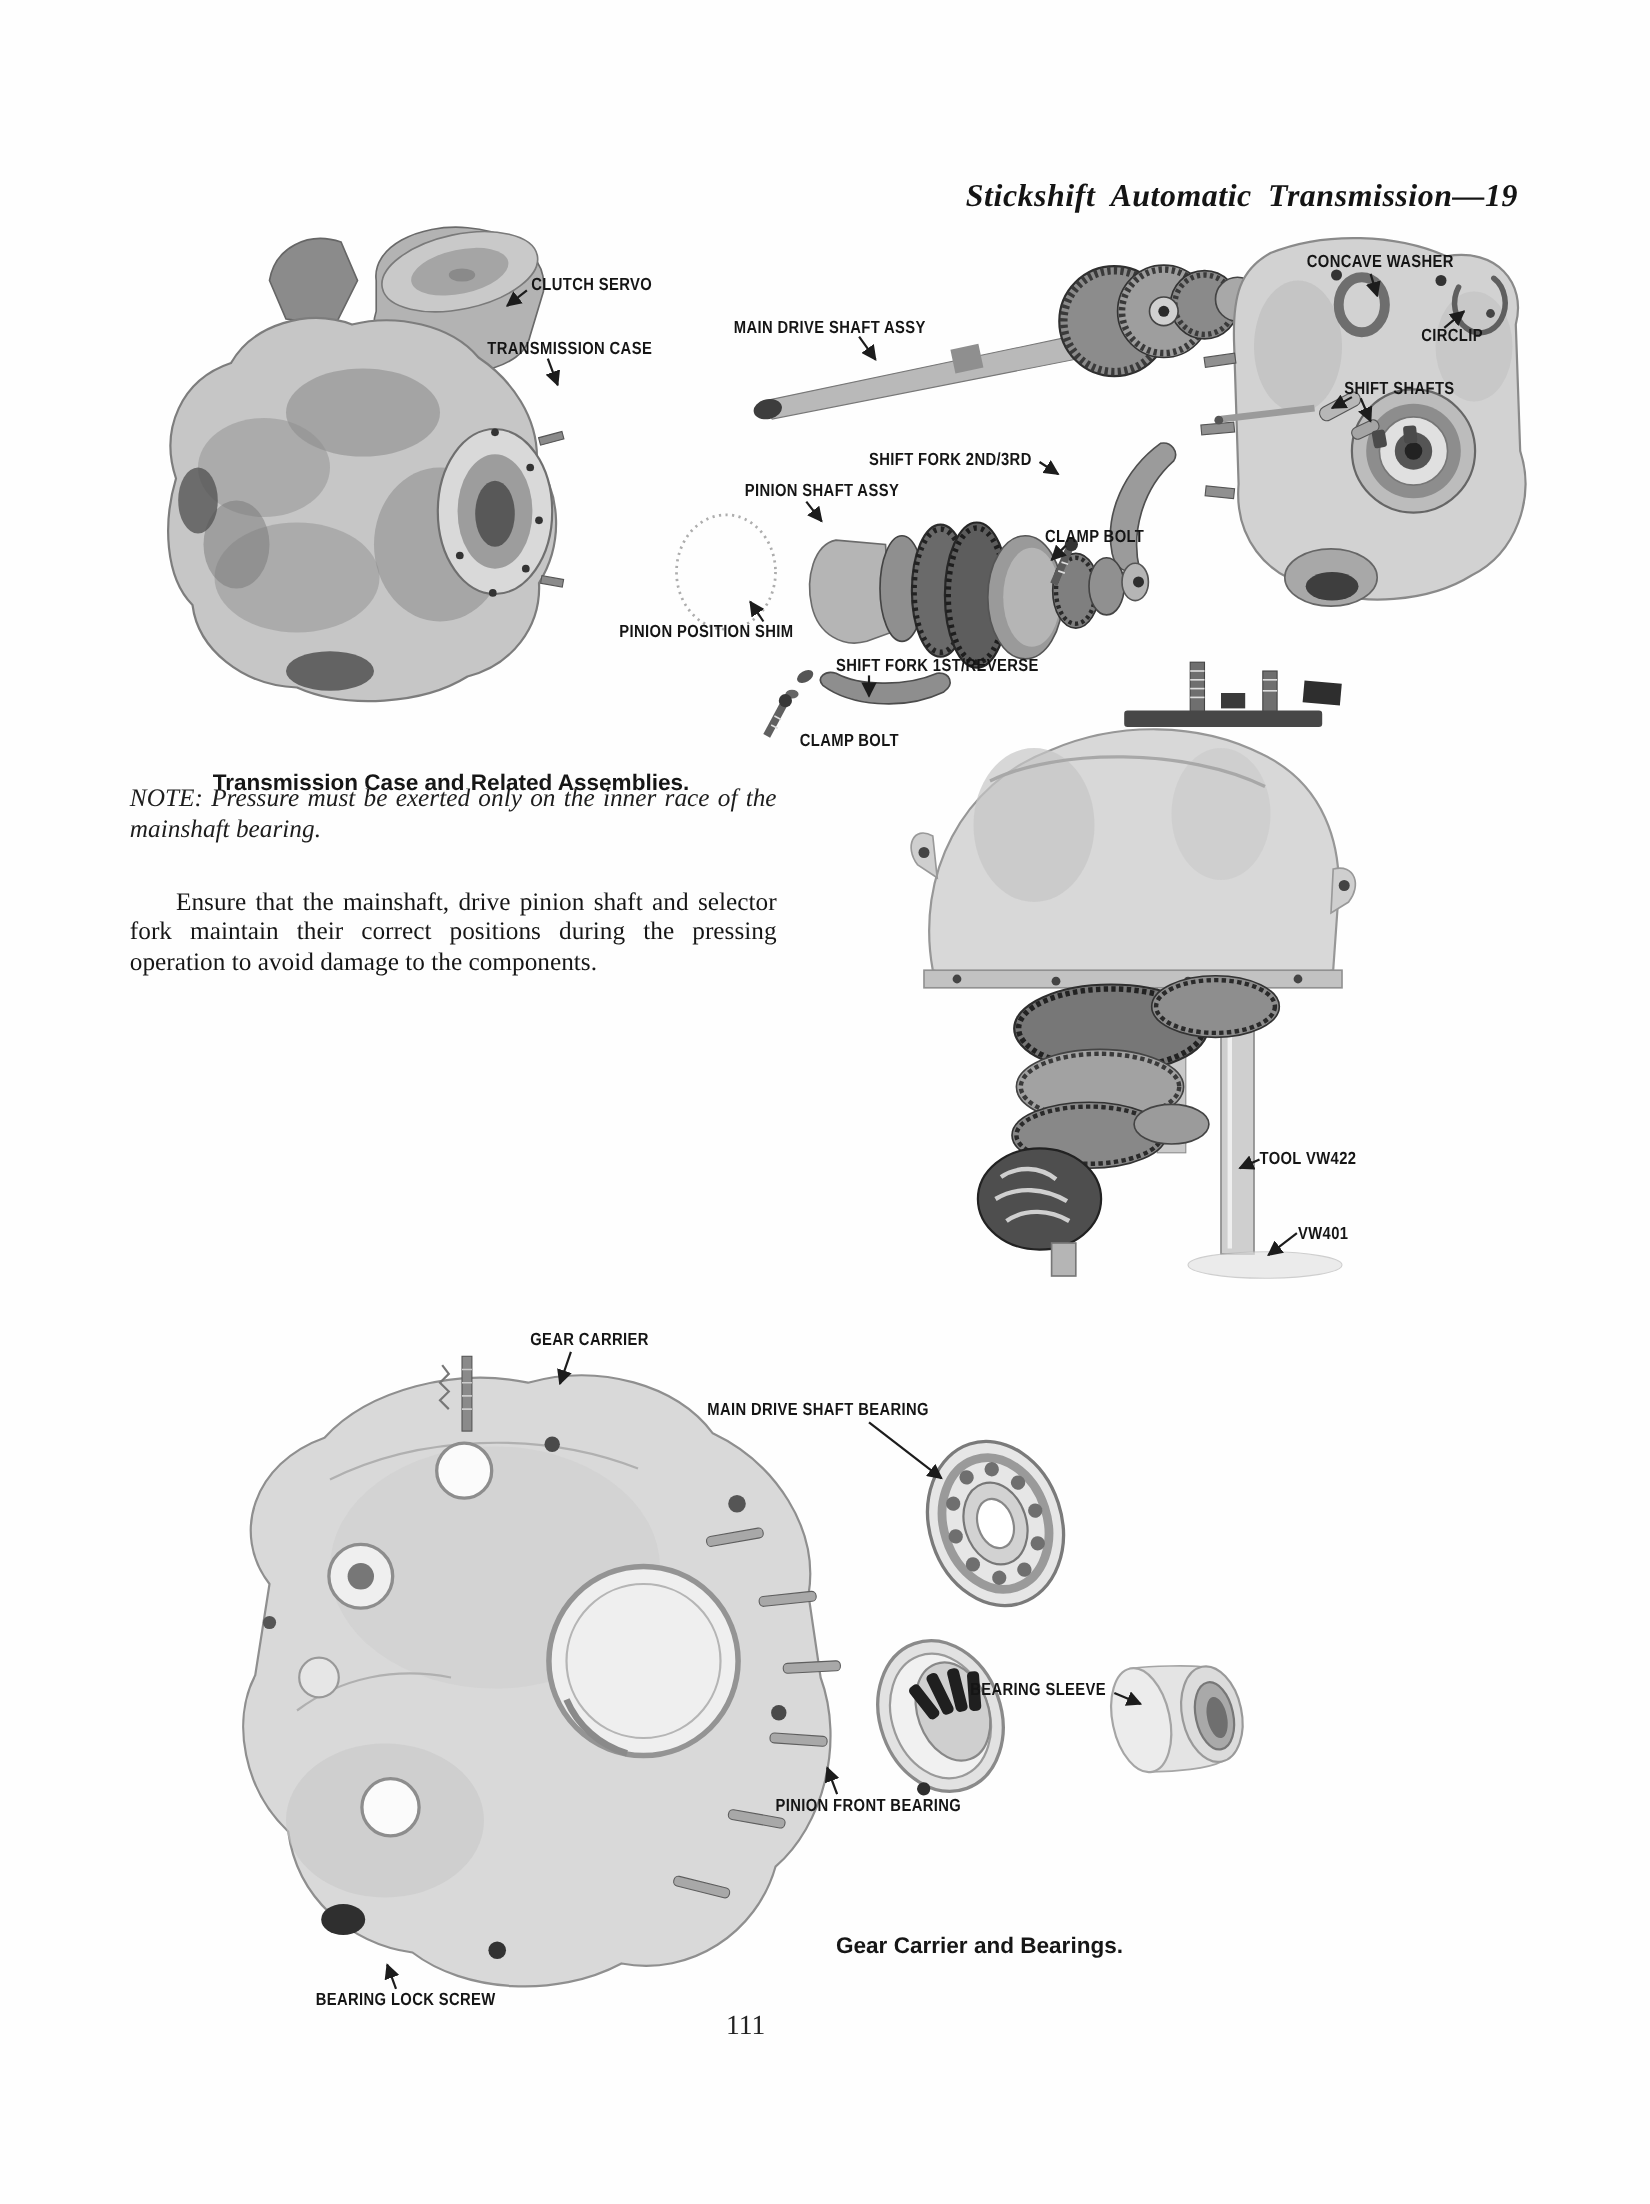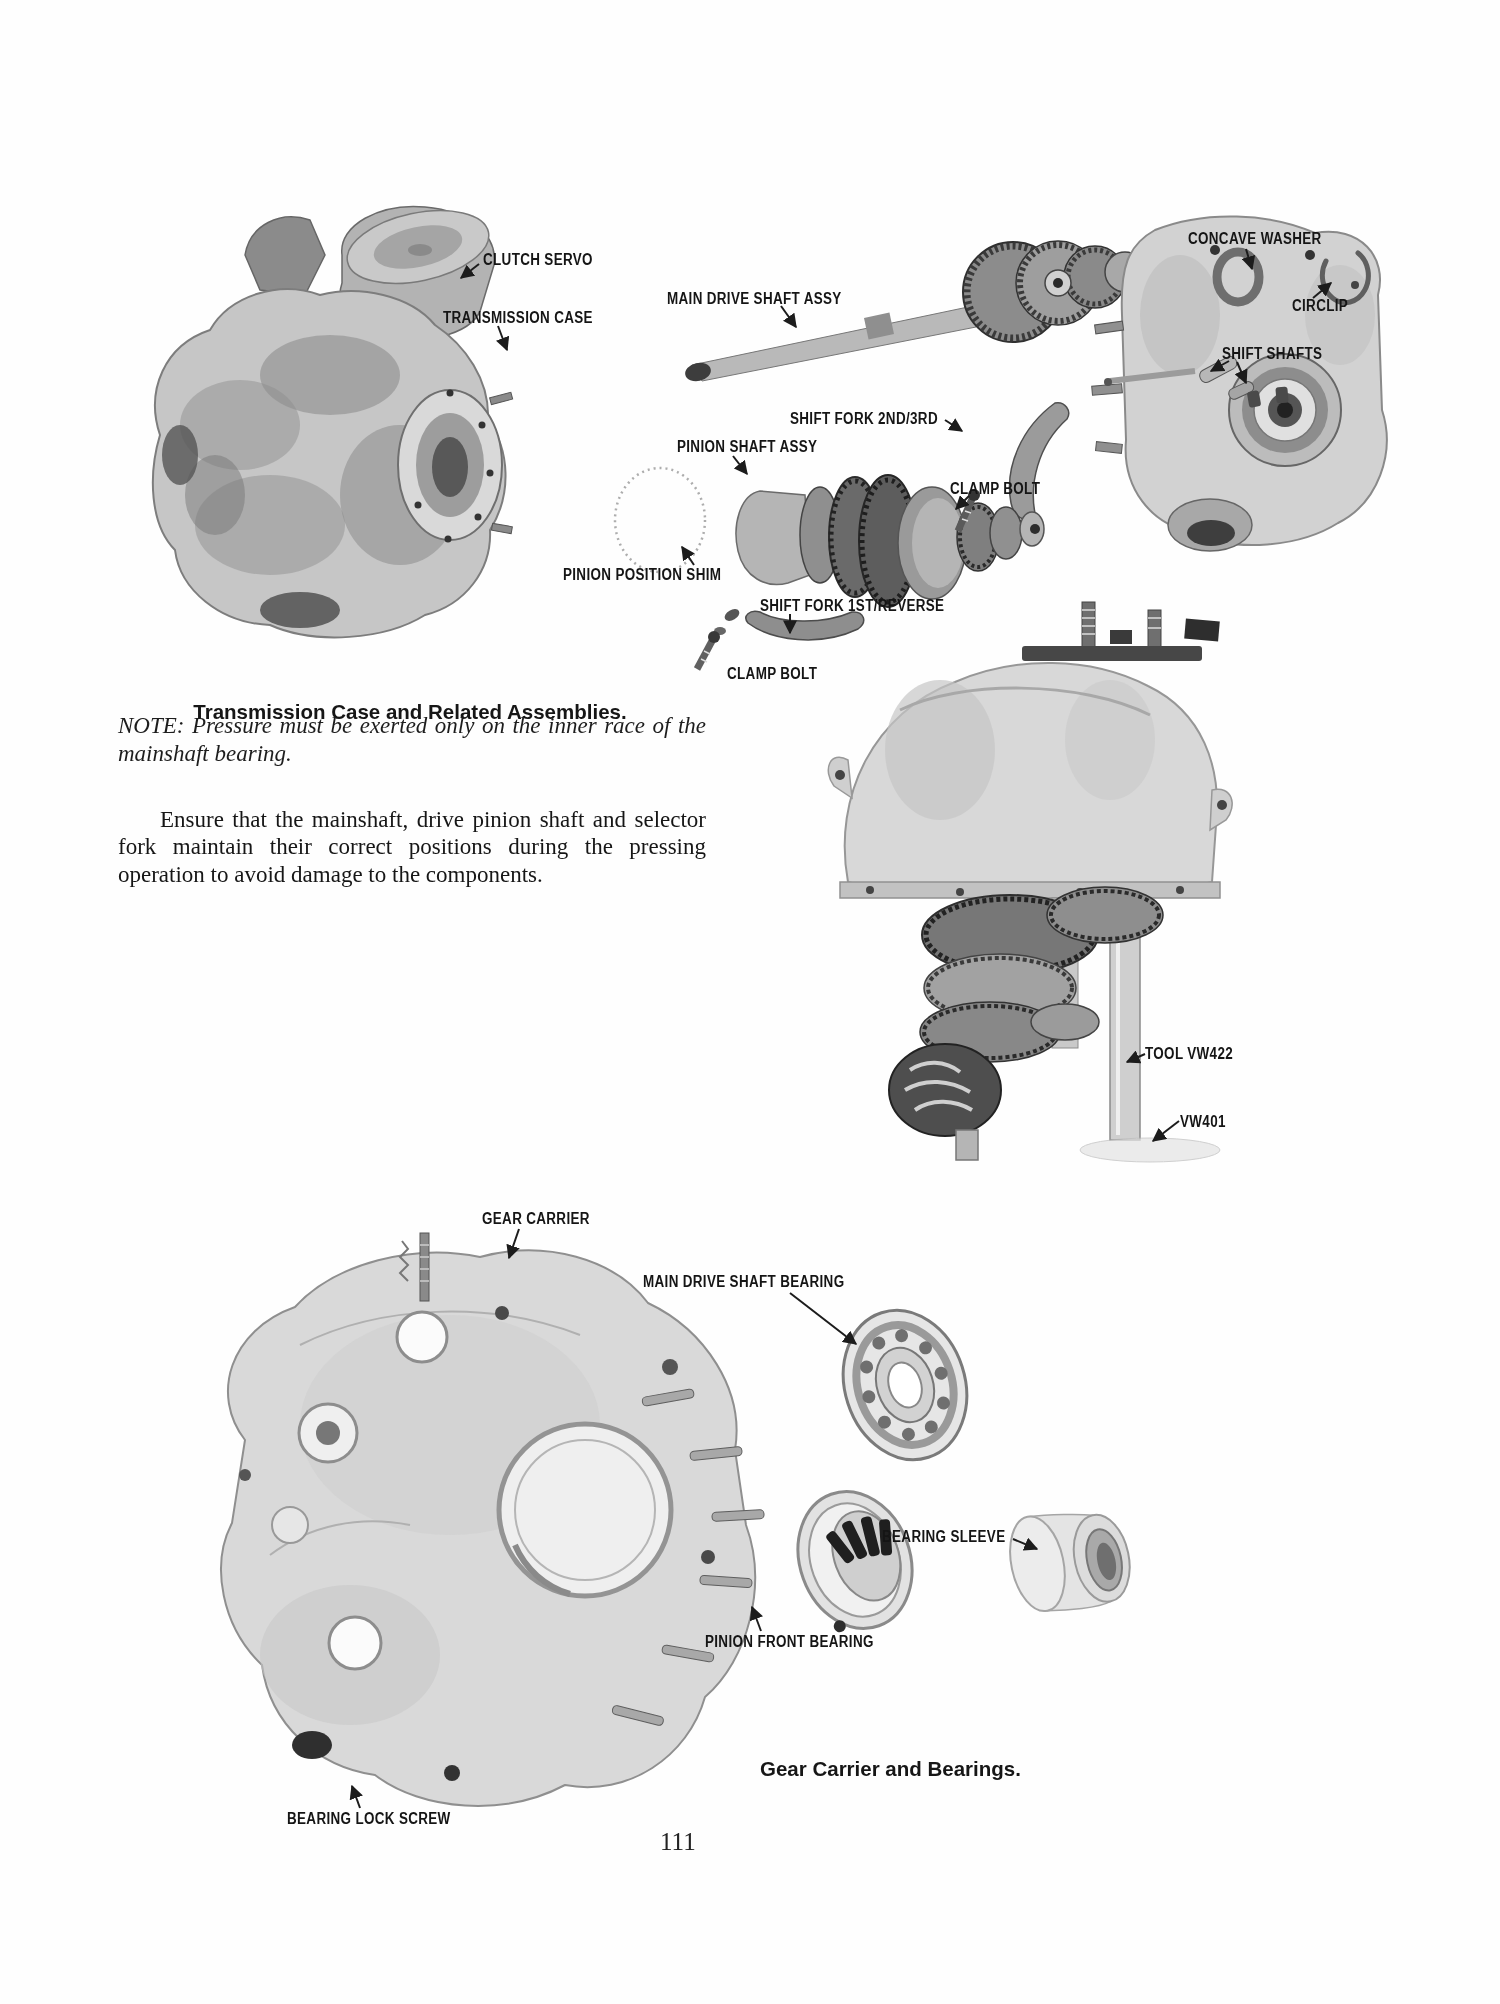--- a/index.html
+++ b/index.html
@@ -15,20 +15,21 @@
   .body-copy{font:23px "Liberation Serif",serif;line-height:27.4px;text-align:justify;color:#161616;}
   .body-copy p{margin:0;text-indent:42px;}
   .page-number{font:25px "Liberation Serif",serif;color:#222;}
   svg{display:block;}
 </style>
 </head>
 <body>
 
 <div id="page">
 
+  <div class="abs page-header" style="right:120px;top:162px;">Stickshift Automatic Transmission—19</div>
 
   <svg class="abs" style="left:120px;top:195px;" width="1290" height="510" viewBox="0 0 1290 510">
     <defs>
       <marker id="ah1" viewBox="0 0 10 10" refX="9" refY="5" markerWidth="7" markerHeight="7" orient="auto-start-reverse">
         <path d="M0,0 L10,5 L0,10 z" fill="#1c1c1c"></path>
       </marker>
     </defs>
 
     <g>
       <path d="M125,60 C130,30 160,15 190,25 L205,60 L185,100 L140,95 Z" fill="#8b8b8b" stroke="#666" stroke-width="1.5"></path>

